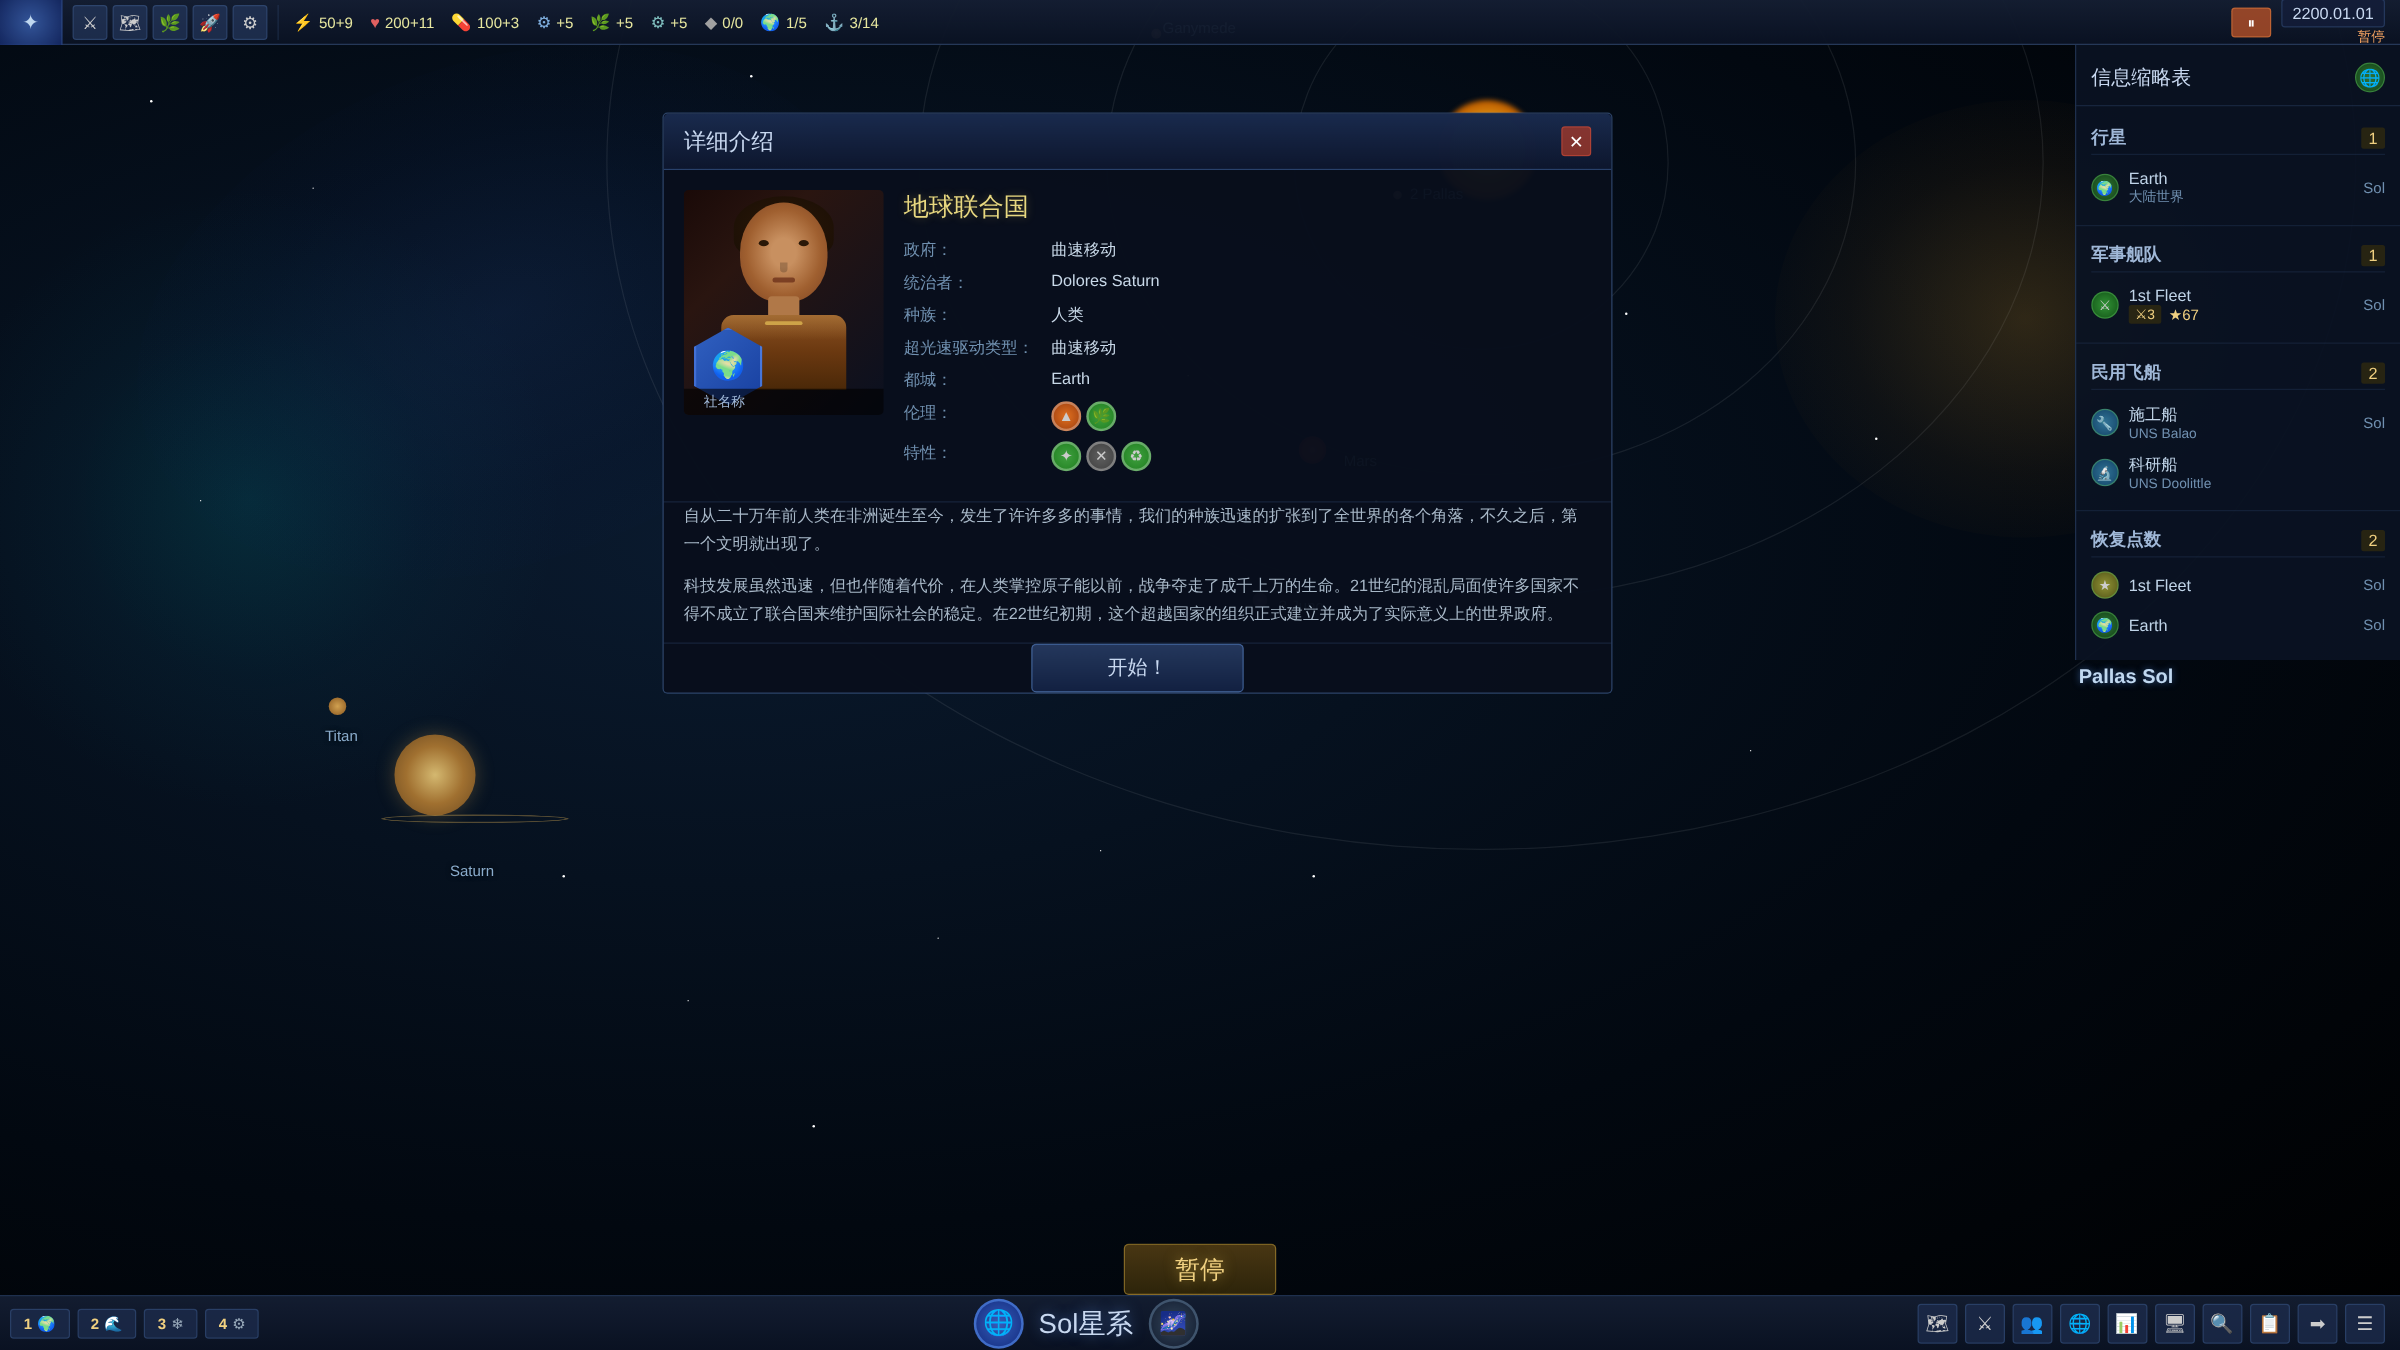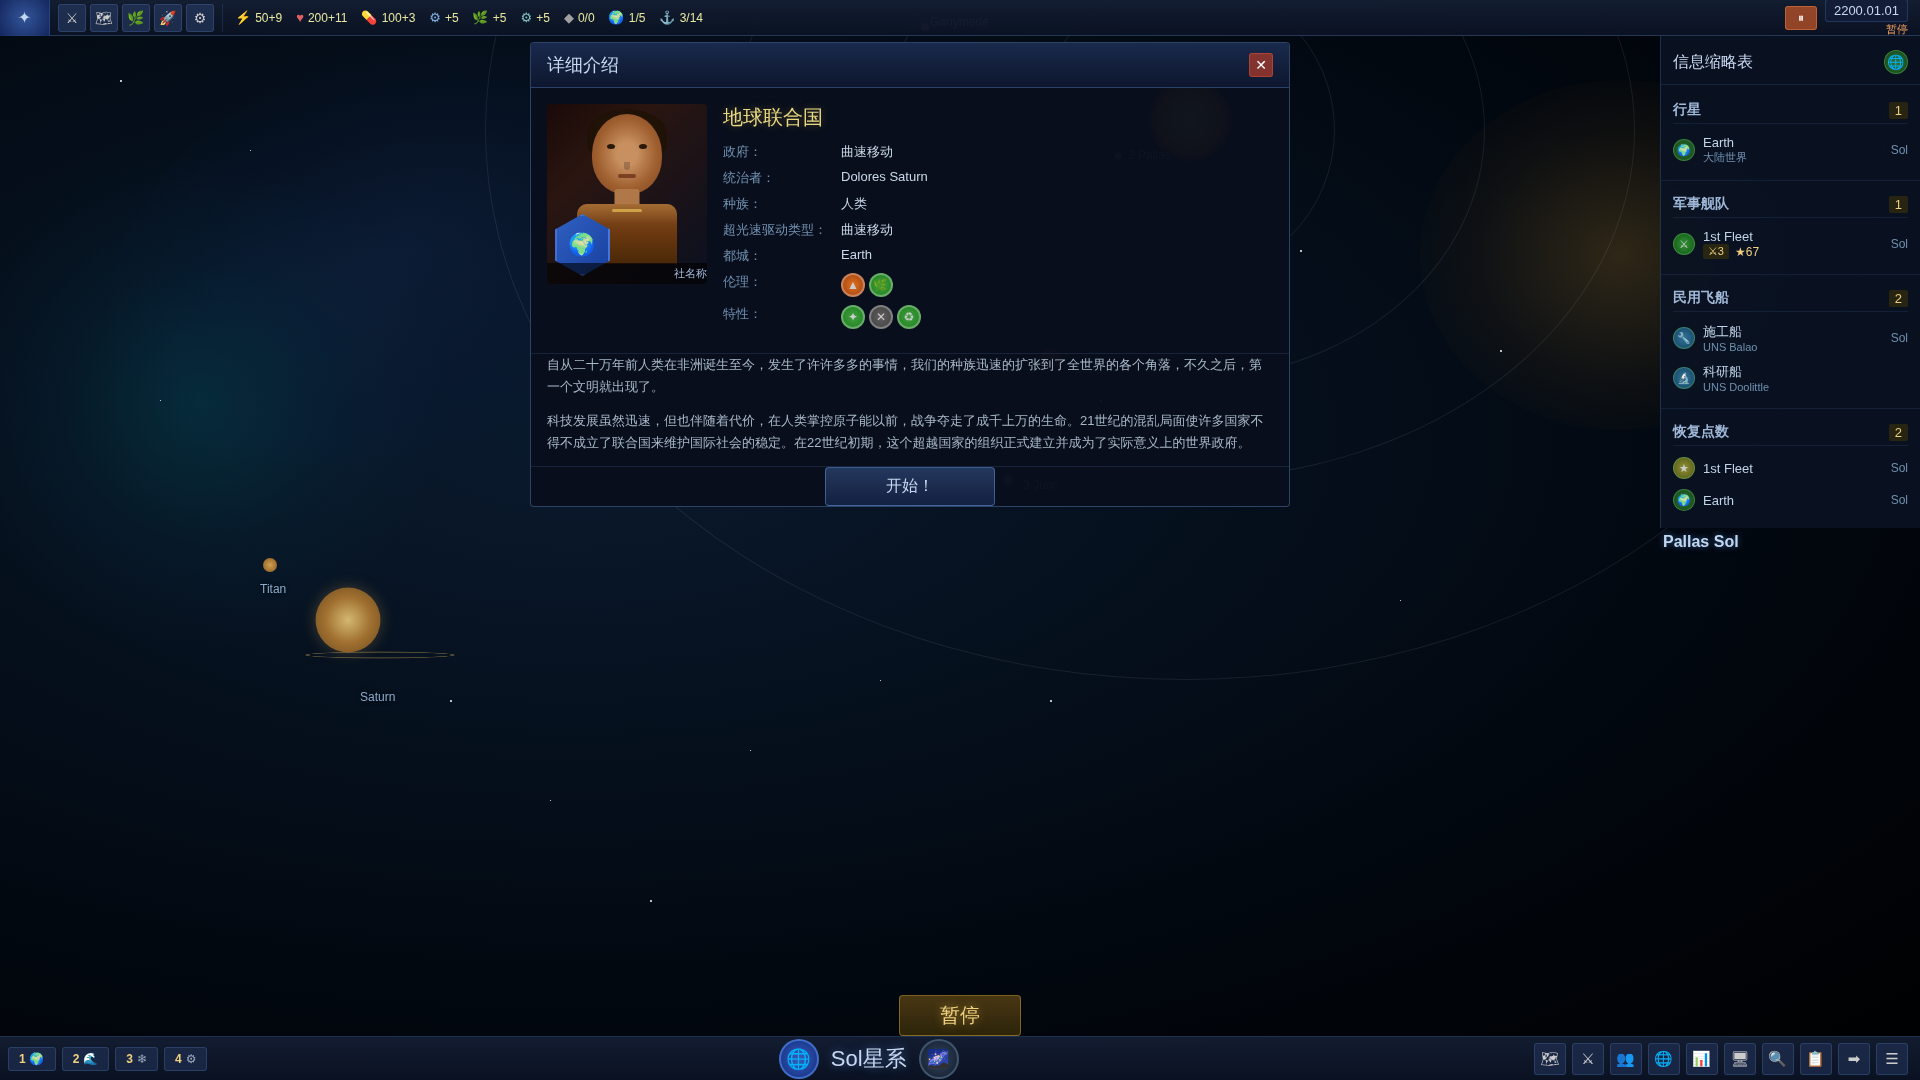--- a/index.html
+++ b/index.html
@@ -282,20 +282,21 @@
       background: rgba(80,120,180,0.15);
       margin: 6px 0;
     }
 
     
     #dialog-overlay {
       position: absolute;
       inset: 0;
       z-index: 200;
       pointer-events: none;
+      margin-top: 48px;
     }
     #detail-dialog {
       position: absolute;
       top: 42px; left: 530px;
       width: 760px;
       background: rgba(8,14,28,0.97);
       border: 1px solid rgba(80,120,180,0.5);
       border-radius: 4px;
       pointer-events: all;
     }
@@ -385,22 +386,22 @@
       width: 55px; height: 62px;
       background: linear-gradient(135deg, #3060c0 0%, #1840a0 100%);
       clip-path: polygon(50% 0%, 100% 25%, 100% 75%, 50% 100%, 0% 75%, 0% 25%);
       display: flex; align-items: center; justify-content: center;
       font-size: 22px;
       border: 2px solid rgba(100,150,255,0.5);
     }
     .faction-name-tag {
       position: absolute;
       bottom: 0; left: 0; right: 0;
-      padding: 3px 0;
-      text-align: right;
+      padding: 3px 16px;
+      text-align: left;
       background: rgba(0,0,0,0.6);
       font-size: 11px; color: #a0b8d8;
     }
 
     .faction-info {
       flex: 1;
     }
     .faction-title {
       font-size: 20px; color: #e8d880;
       margin-bottom: 12px;

